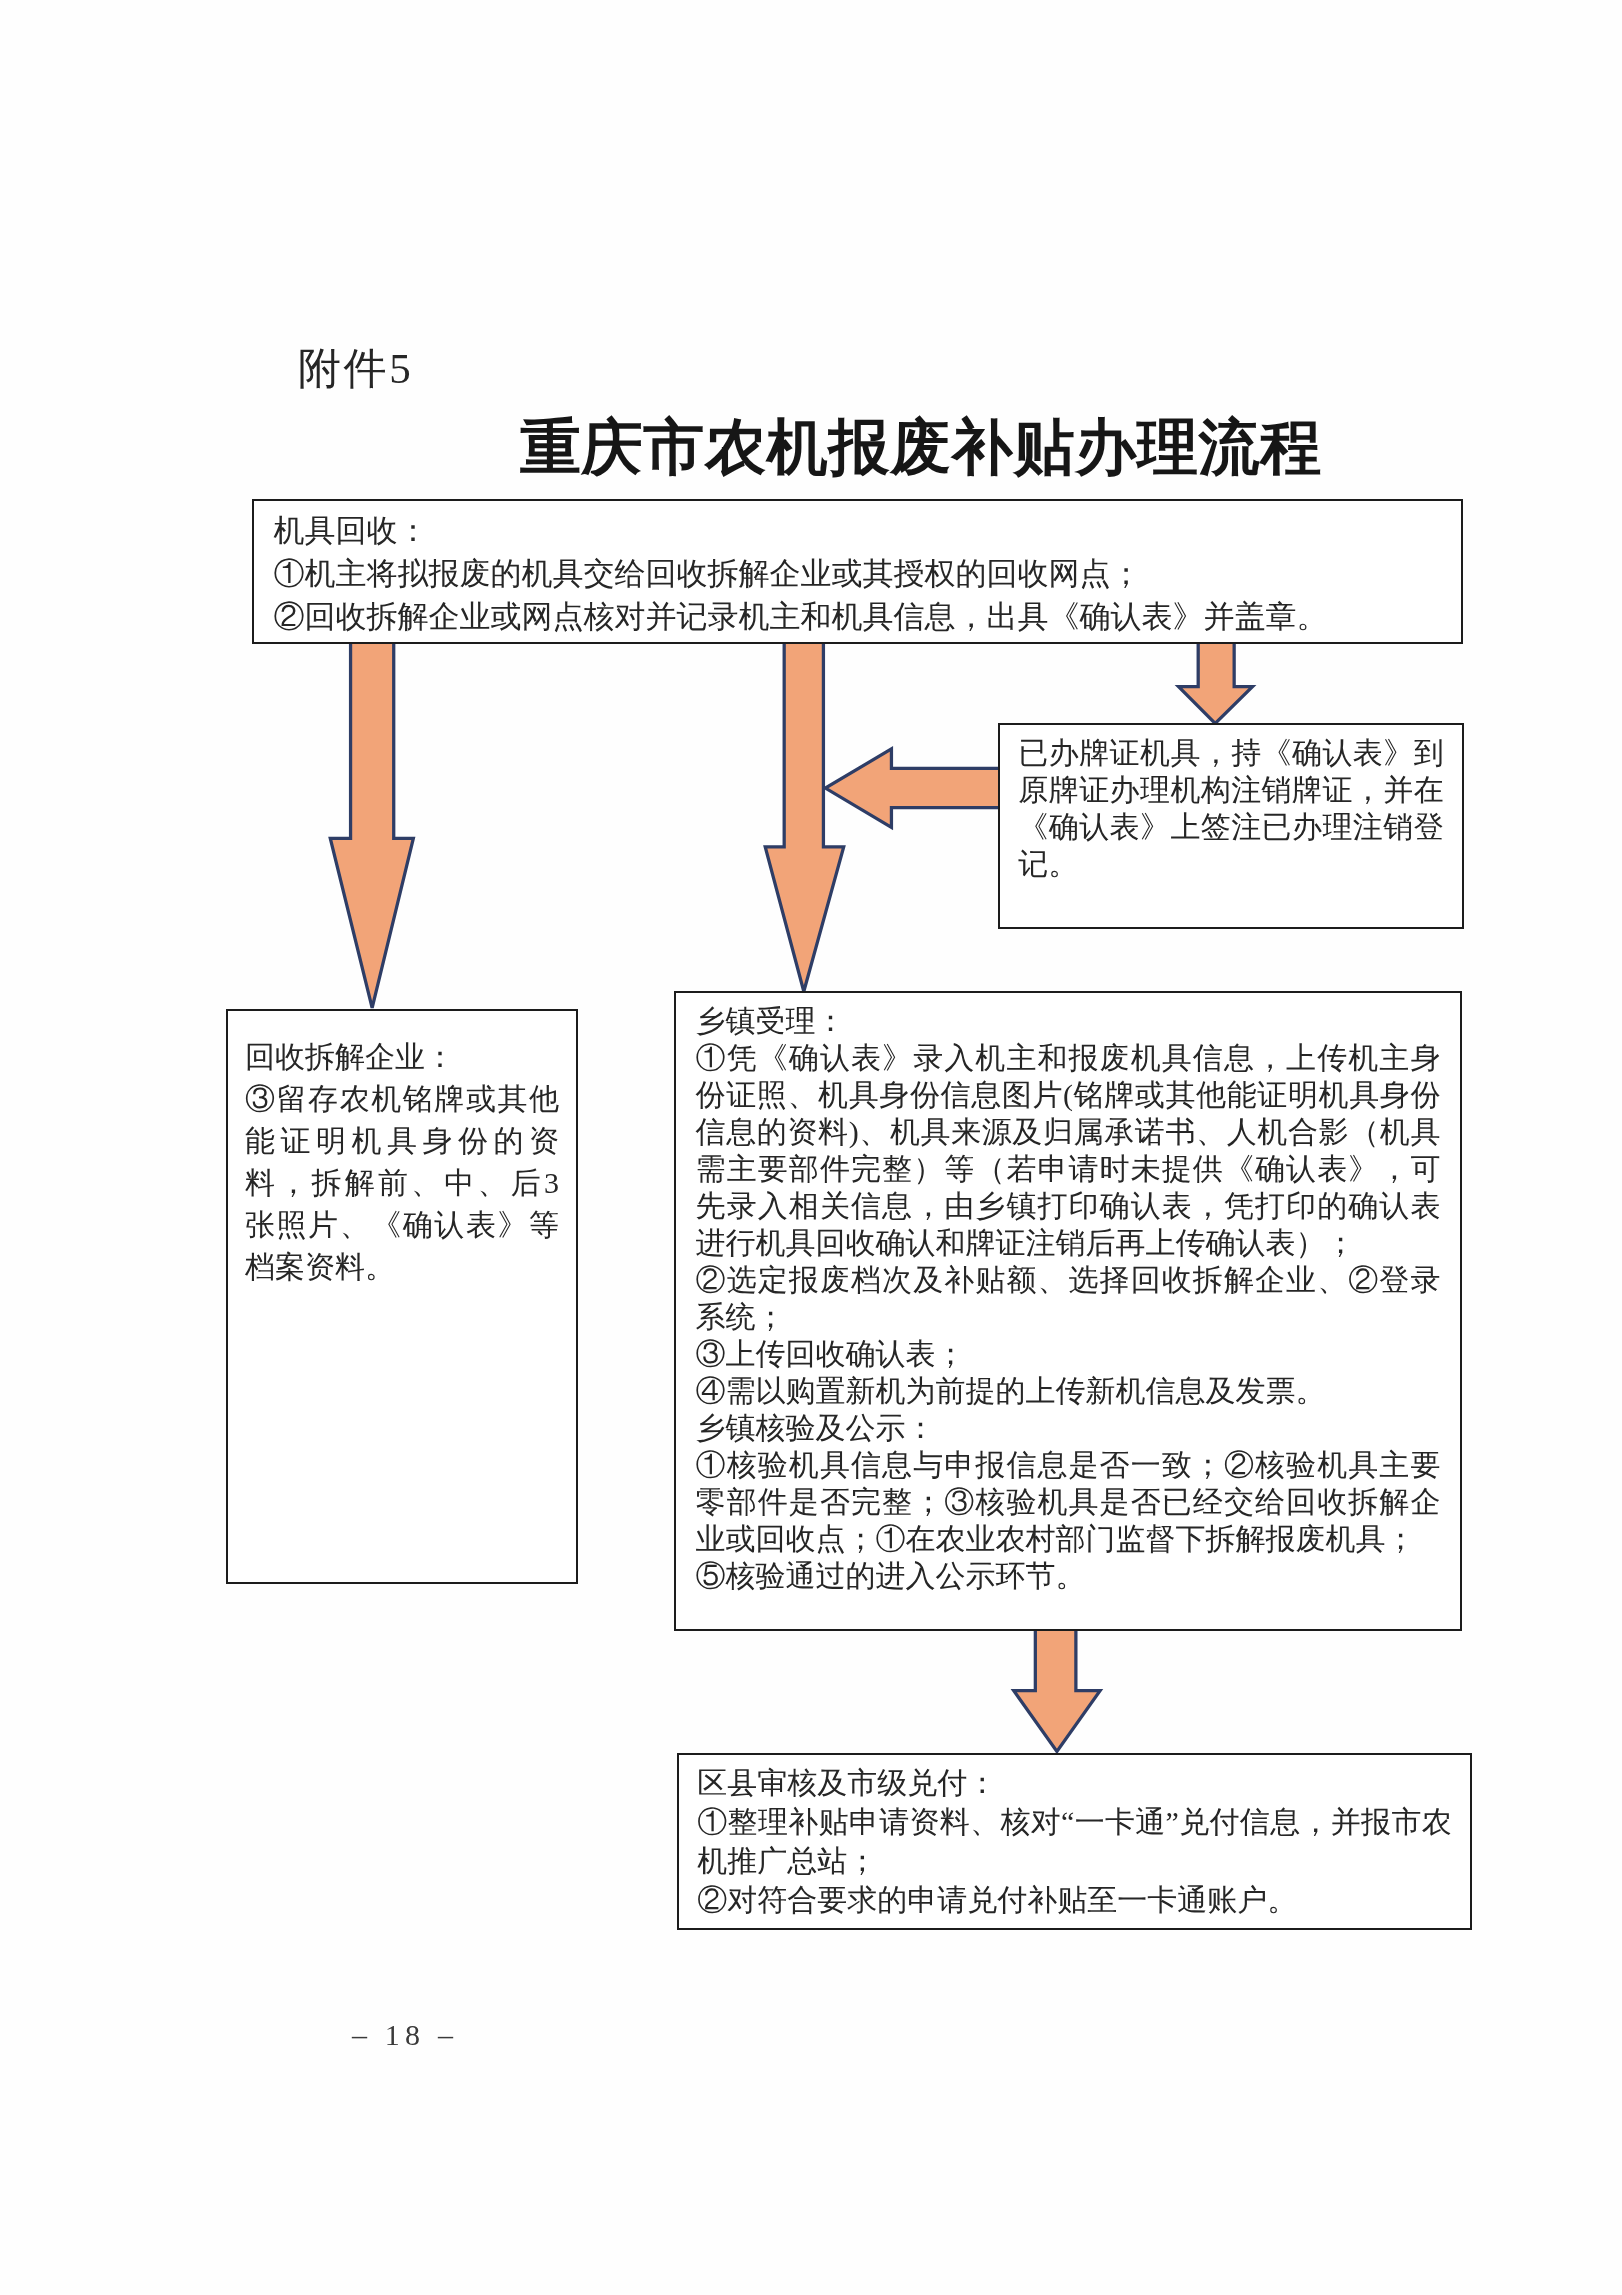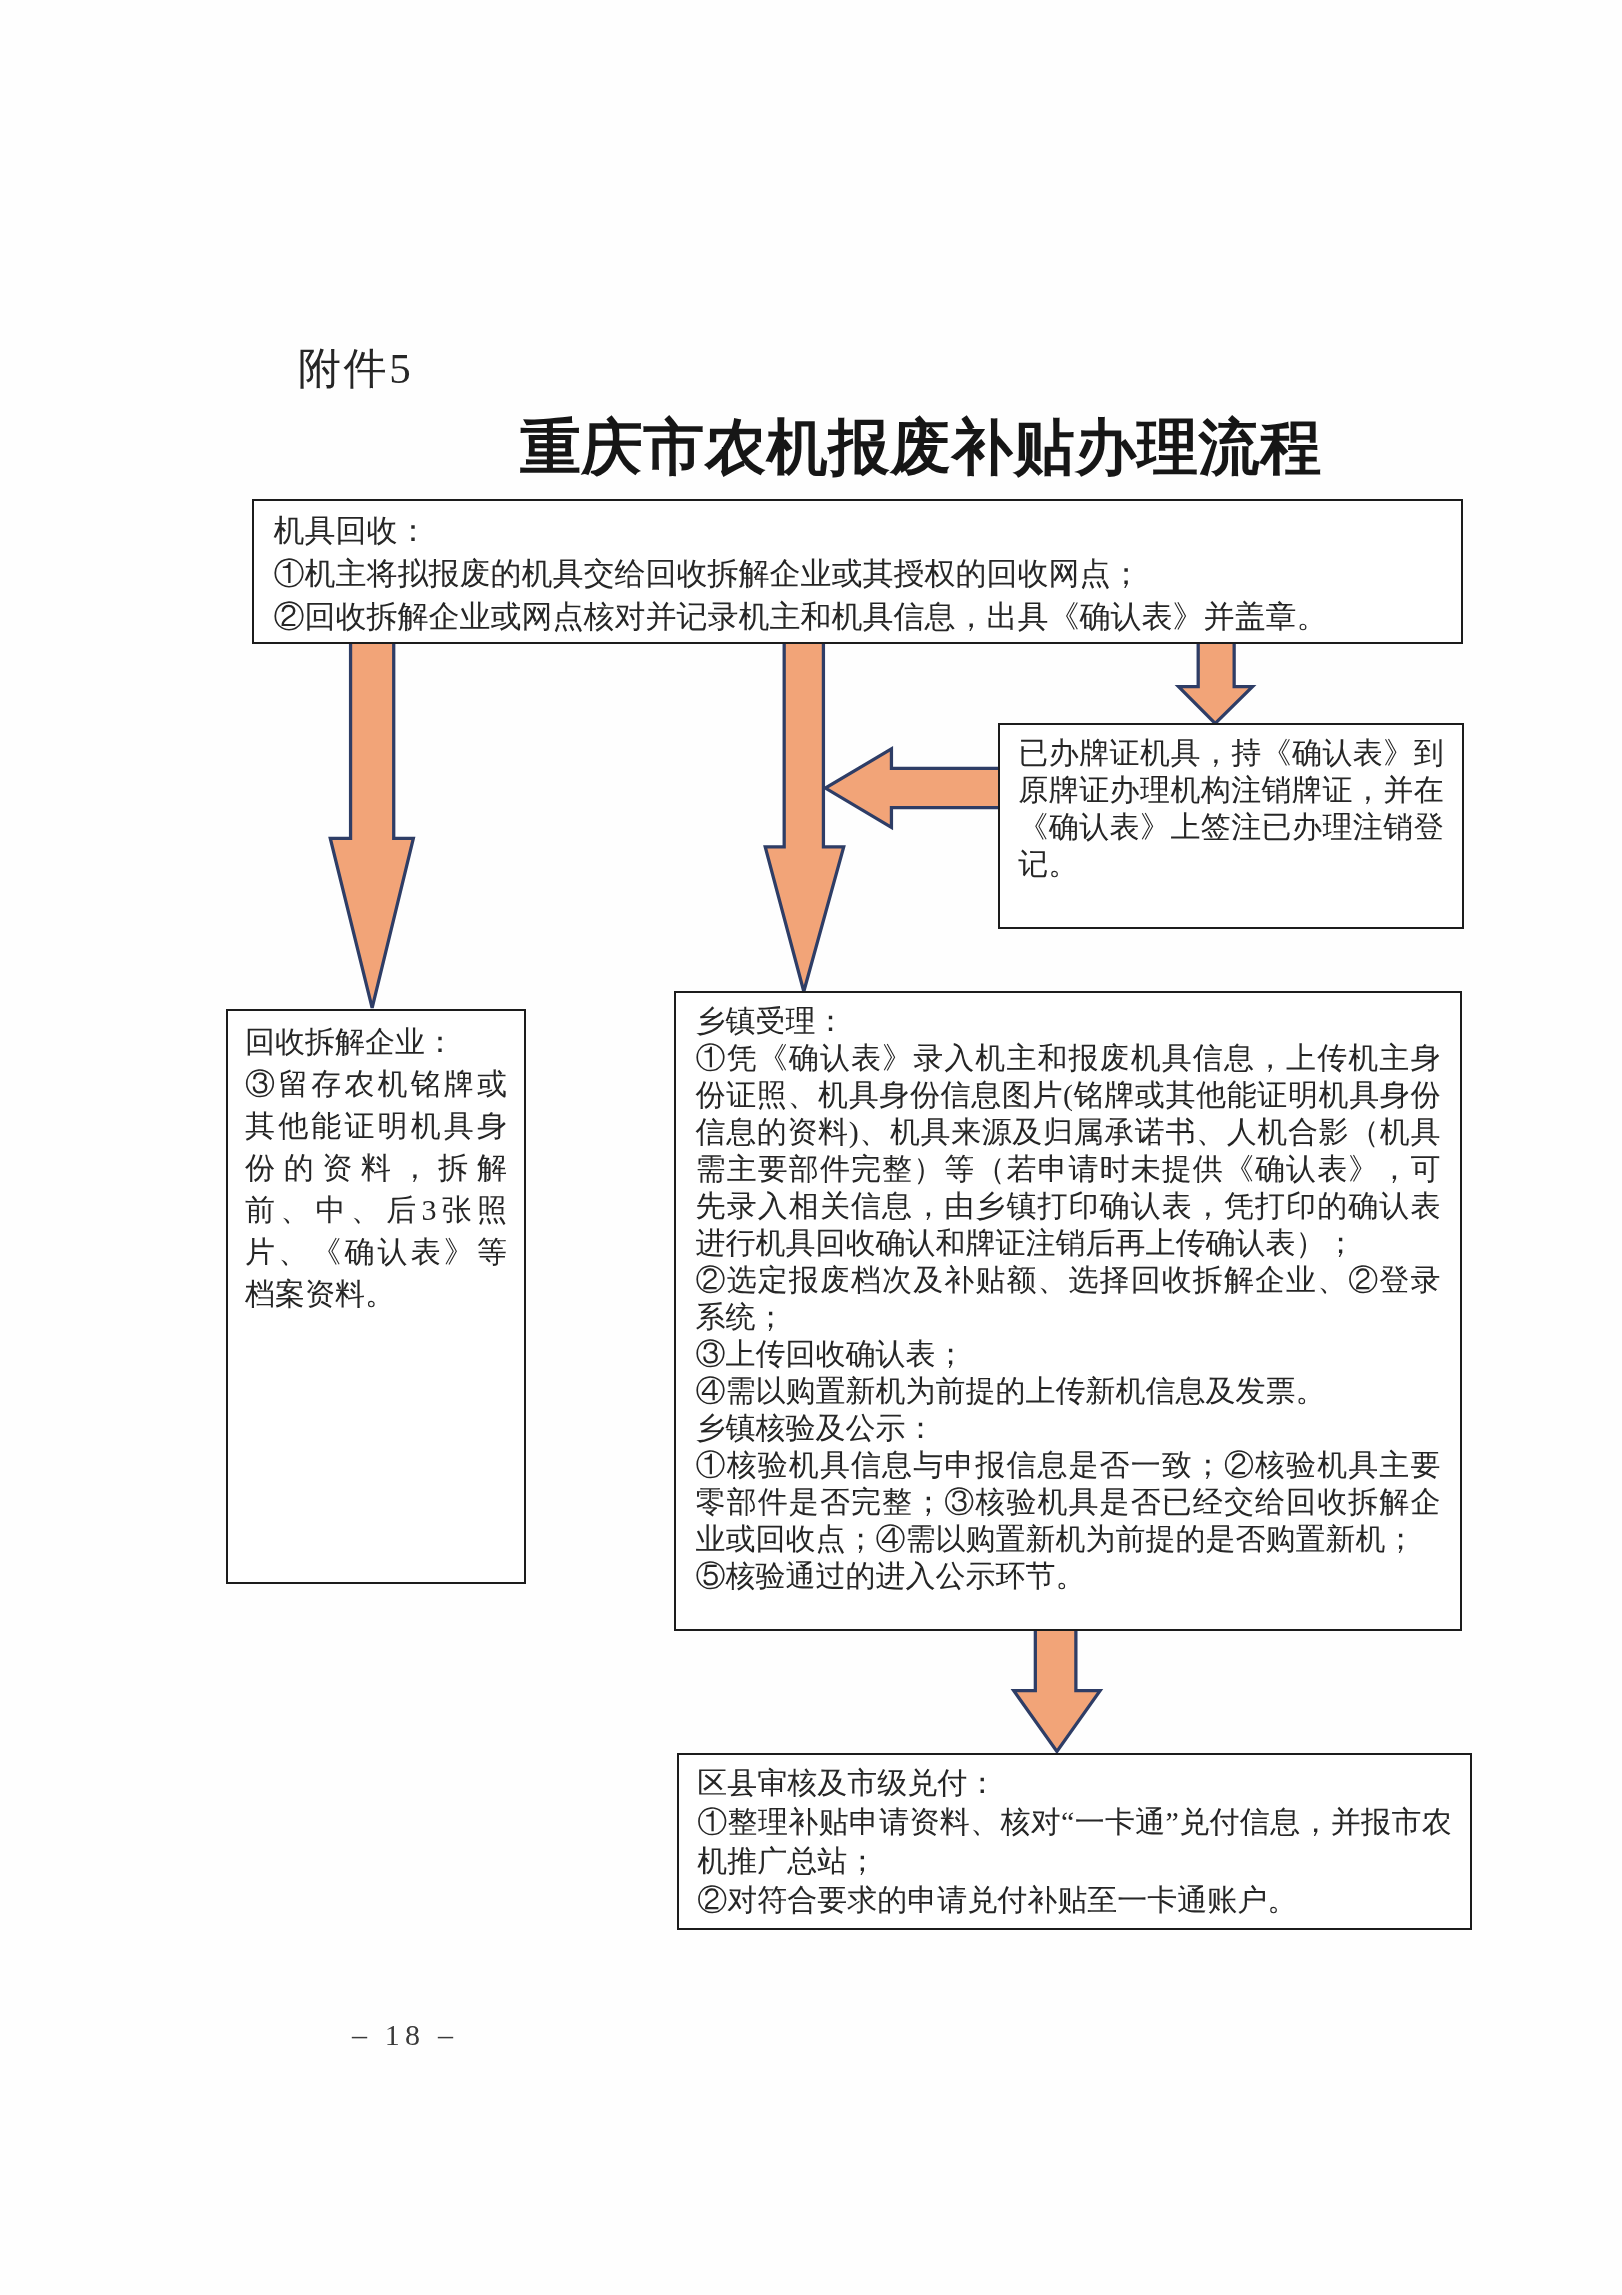--- a/index.html
+++ b/index.html
@@ -53,22 +53,22 @@
   }
   .box-recovery{
     left:252px;top:499px;width:1211px;height:145px;
     padding:7.9px 19.6px;font-size:31px;line-height:43px;
   }
   .box-license{
     left:998px;top:723px;width:466px;height:206px;
     padding:9.2px 18.3px;line-height:37px;
   }
   .box-dismantle{
-    left:226px;top:1009px;width:300px;height:575px;
-    padding:10px 17px;line-height:42px;
+    left:226px;top:1009px;width:352px;height:575px;
+    padding:25px 17px;line-height:42px;
   }
   .box-township{
     left:674px;top:991px;width:788px;height:640px;
     padding:9.2px 19.6px;line-height:37px;
   }
   .box-county{
     left:677px;top:1753px;width:795px;height:177px;
     padding:7.9px 18.3px;line-height:39px;
   }
   .page-number{
@@ -109,21 +109,21 @@
     <p>③留存农机铭牌或其他能证明机具身份的资料，拆解前、中、后3张照片、《确认表》等档案资料。</p>
   </div>
 
   <div class="box box-township">
     <p>乡镇受理：</p>
     <p>①凭《确认表》录入机主和报废机具信息，上传机主身份证照、机具身份信息图片(铭牌或其他能证明机具身份信息的资料)、机具来源及归属承诺书、人机合影（机具需主要部件完整）等（若申请时未提供《确认表》，可先录入相关信息，由乡镇打印确认表，凭打印的确认表进行机具回收确认和牌证注销后再上传确认表）；</p>
     <p>②选定报废档次及补贴额、选择回收拆解企业、②登录系统；</p>
     <p>③上传回收确认表；</p>
     <p>④需以购置新机为前提的上传新机信息及发票。</p>
     <p>乡镇核验及公示：</p>
-    <p>①核验机具信息与申报信息是否一致；②核验机具主要零部件是否完整；③核验机具是否已经交给回收拆解企业或回收点；④需以购置新机为前提的是否购置新机；</p>
+    <p>①核验机具信息与申报信息是否一致；②核验机具主要零部件是否完整；③核验机具是否已经交给回收拆解企业或回收点；①在农业农村部门监督下拆解报废机具；</p>
     <p>⑤核验通过的进入公示环节。</p>
   </div>
 
   <div class="box box-county">
     <p>区县审核及市级兑付：</p>
     <p>①整理补贴申请资料、核对“一卡通”兑付信息，并报市农机推广总站；</p>
     <p>②对符合要求的申请兑付补贴至一卡通账户。</p>
   </div>
 
   <div class="page-number">– 18 –</div>

